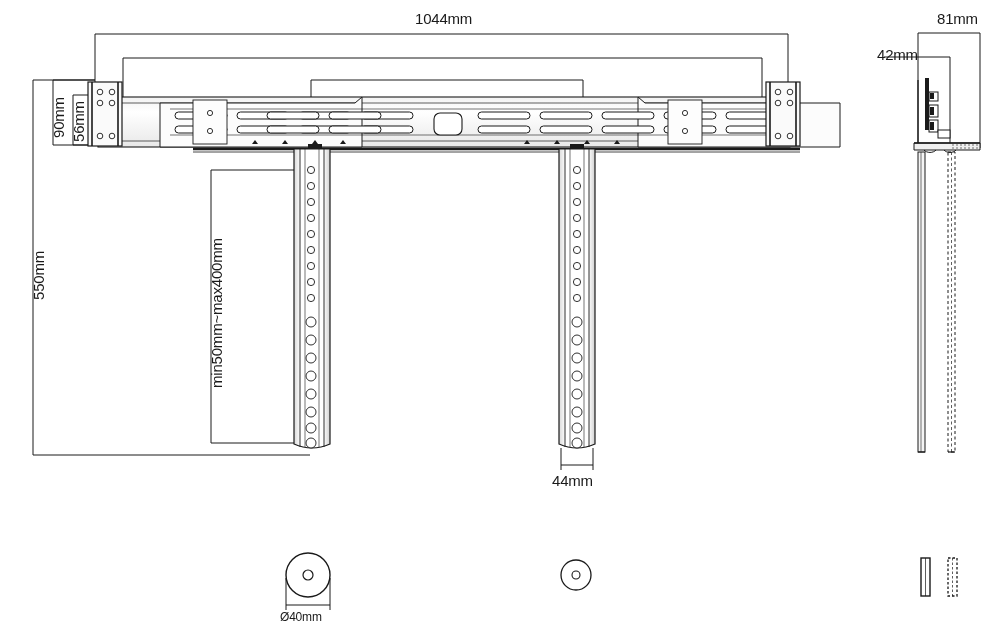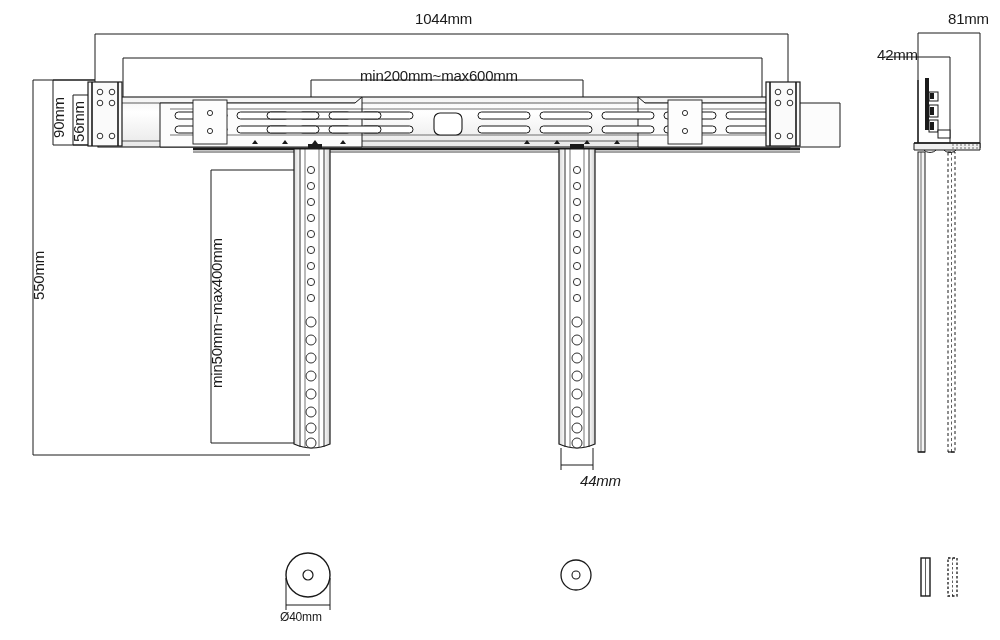--- a/index.html
+++ b/index.html
@@ -310,31 +310,30 @@
     </g>
     <g>
       <rect x="948" y="558" width="9" height="38" fill="#ffffff" stroke="#1a1a1a" stroke-width="1.3" stroke-dasharray="2.5 2"></rect>
       <line x1="952.5" y1="558" x2="952.5" y2="596" stroke="#1a1a1a" stroke-width="0.7" stroke-dasharray="2.5 2"></line>
     </g>
   </svg>
 
   <div class="dim-text" style="left:415px; top:10px;">1044mm</div>
 
 
-  <div class="dim-text" style="left:360px; top:67px;">min200mm~max600mm</div>
 
   <div class="dim-text vert" style="left:30px; top:300px;">550mm</div>
 
   <div class="dim-text vert" style="left:50px; top:138px;">90mm</div>
 
   <div class="dim-text vert" style="left:70px; top:142px;">56mm</div>
 
   <div class="dim-text vert" style="left:208px; top:388px;">min50mm~max400mm</div>
 
-  <div class="dim-text" style="left:580px; top:472px;font-style:italic;">44mm</div>
-
-  <div class="dim-text" style="left:937px; top:10px;margin-left:11px;">81mm</div>
+  <div class="dim-text" style="left:552px; top:472px;">44mm</div>
+
+  <div class="dim-text" style="left:937px; top:10px;">81mm</div>
 
   <div class="dim-text" style="left:877px; top:46px;">42mm</div>
 
   <div class="dim-text" style="left:280px; top:610px; font-size:12px;">Ø40mm</div>
 
 </div>
 
 </body></html>

